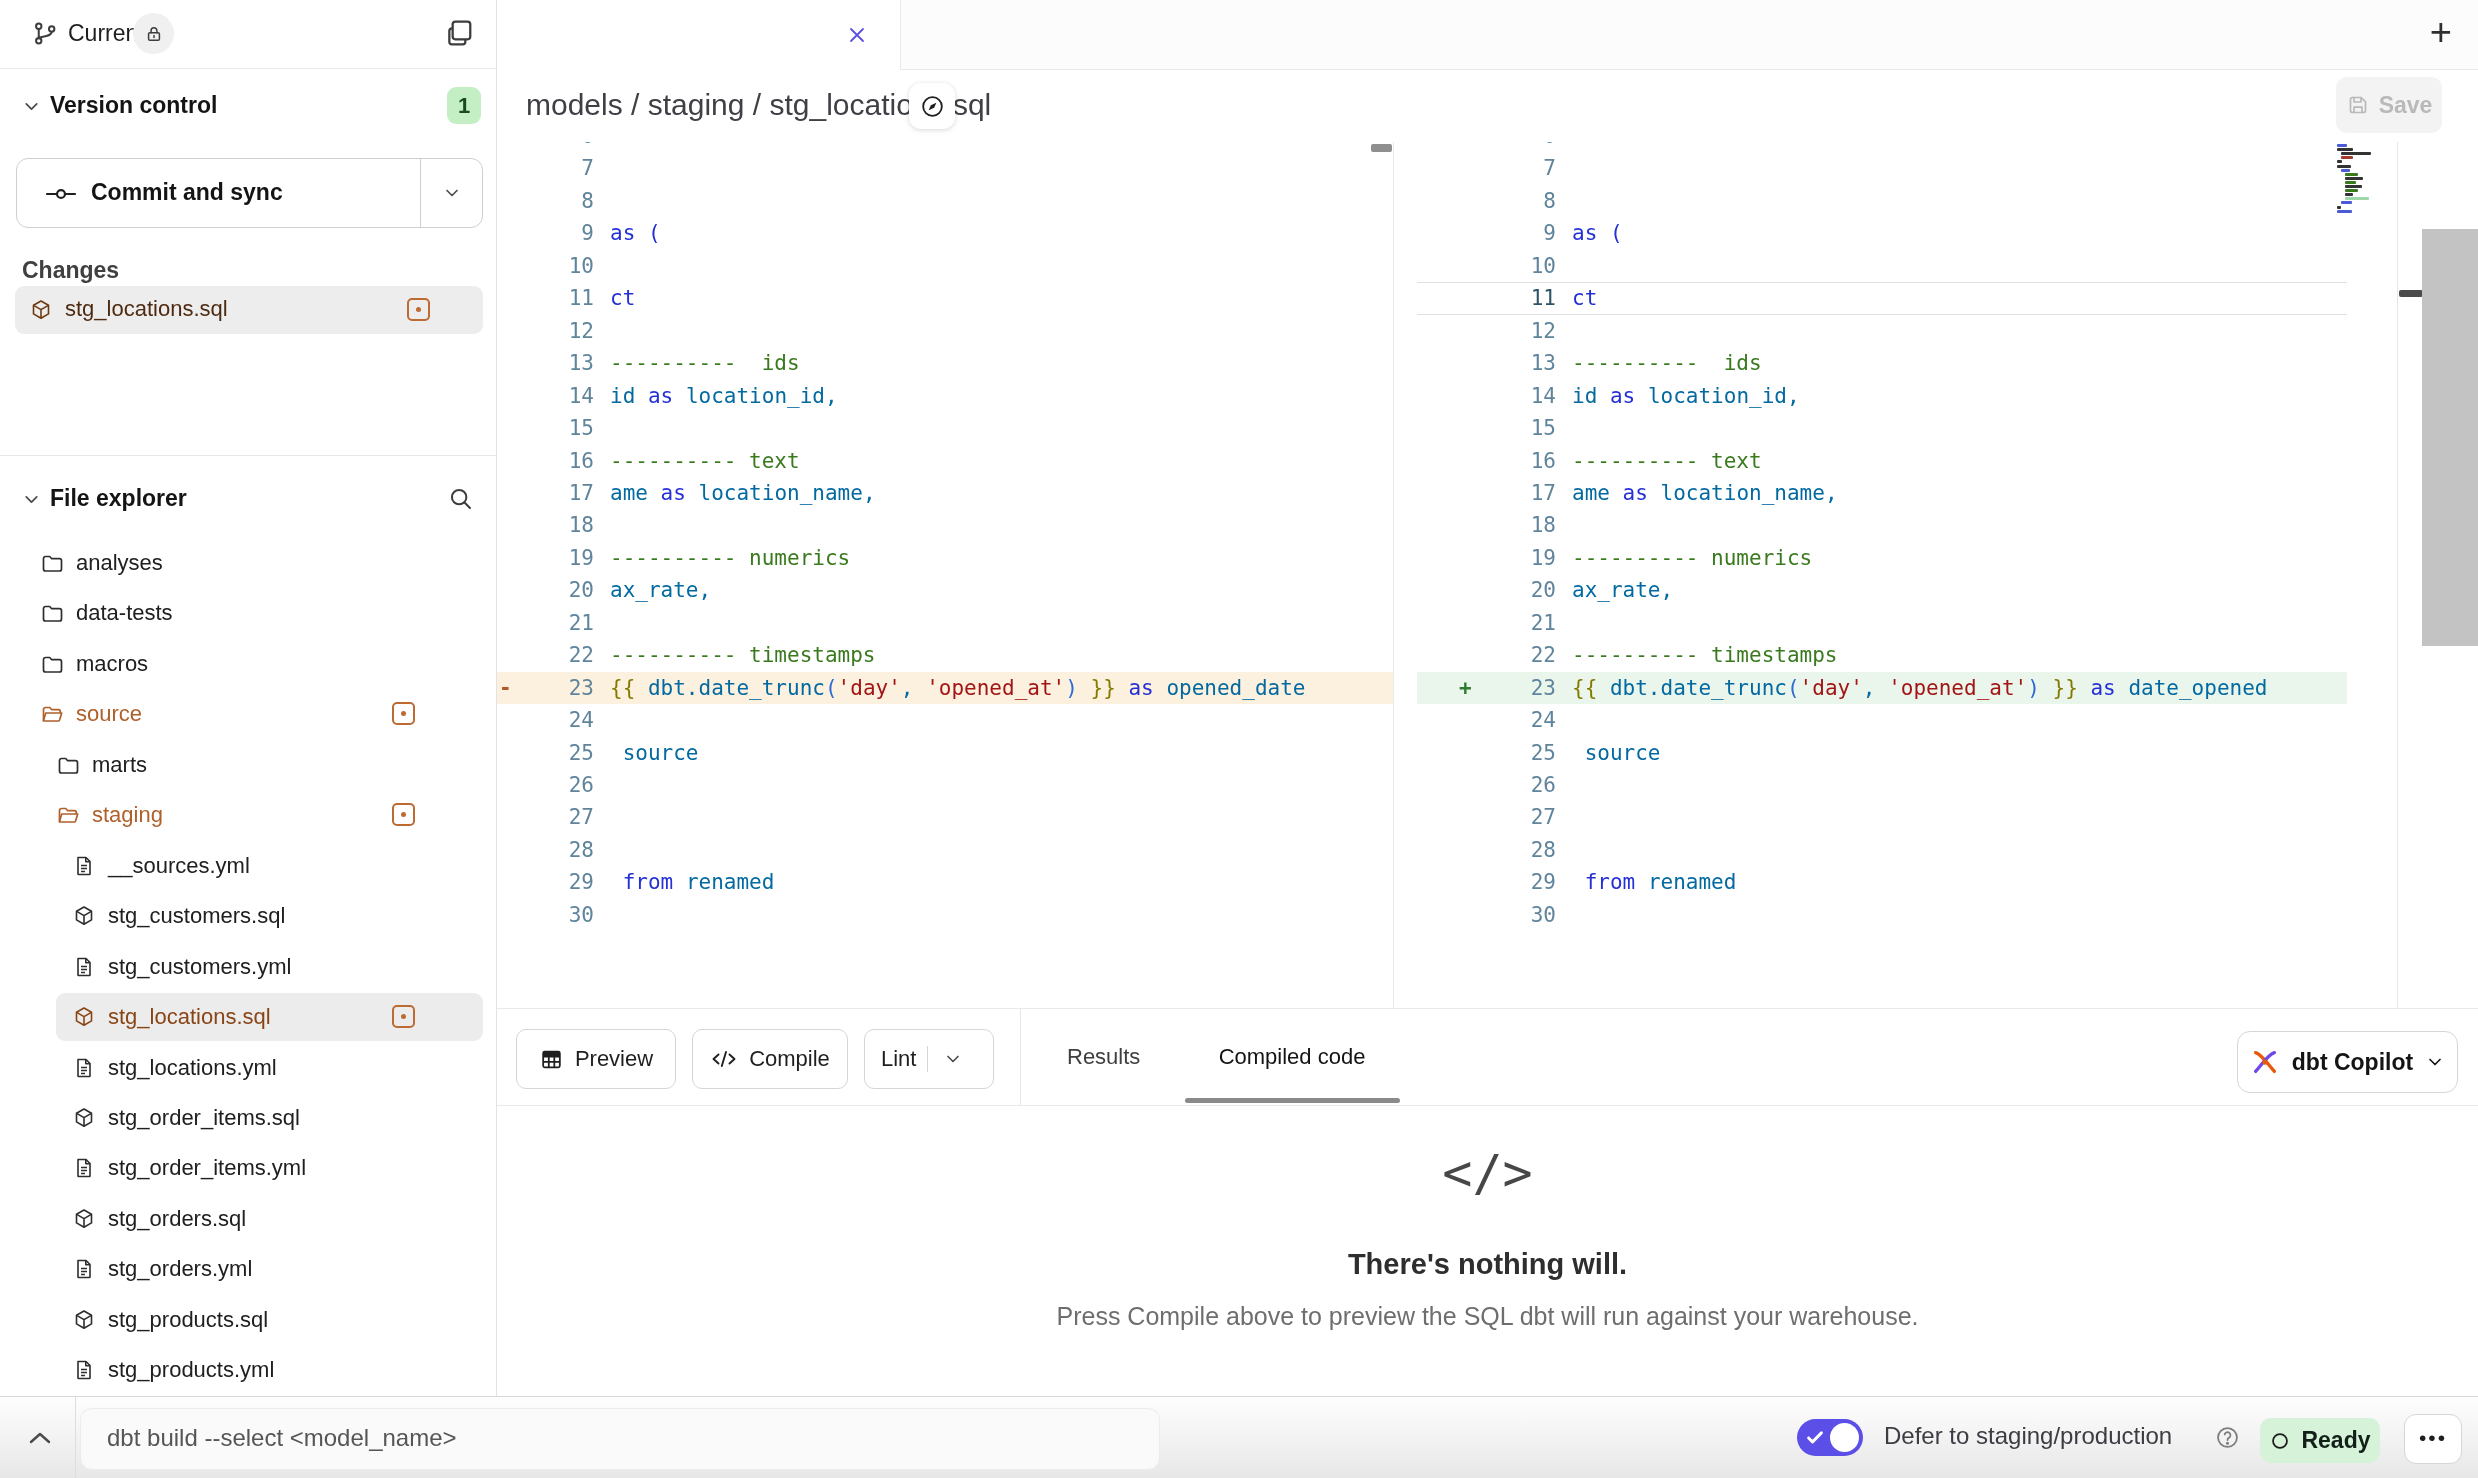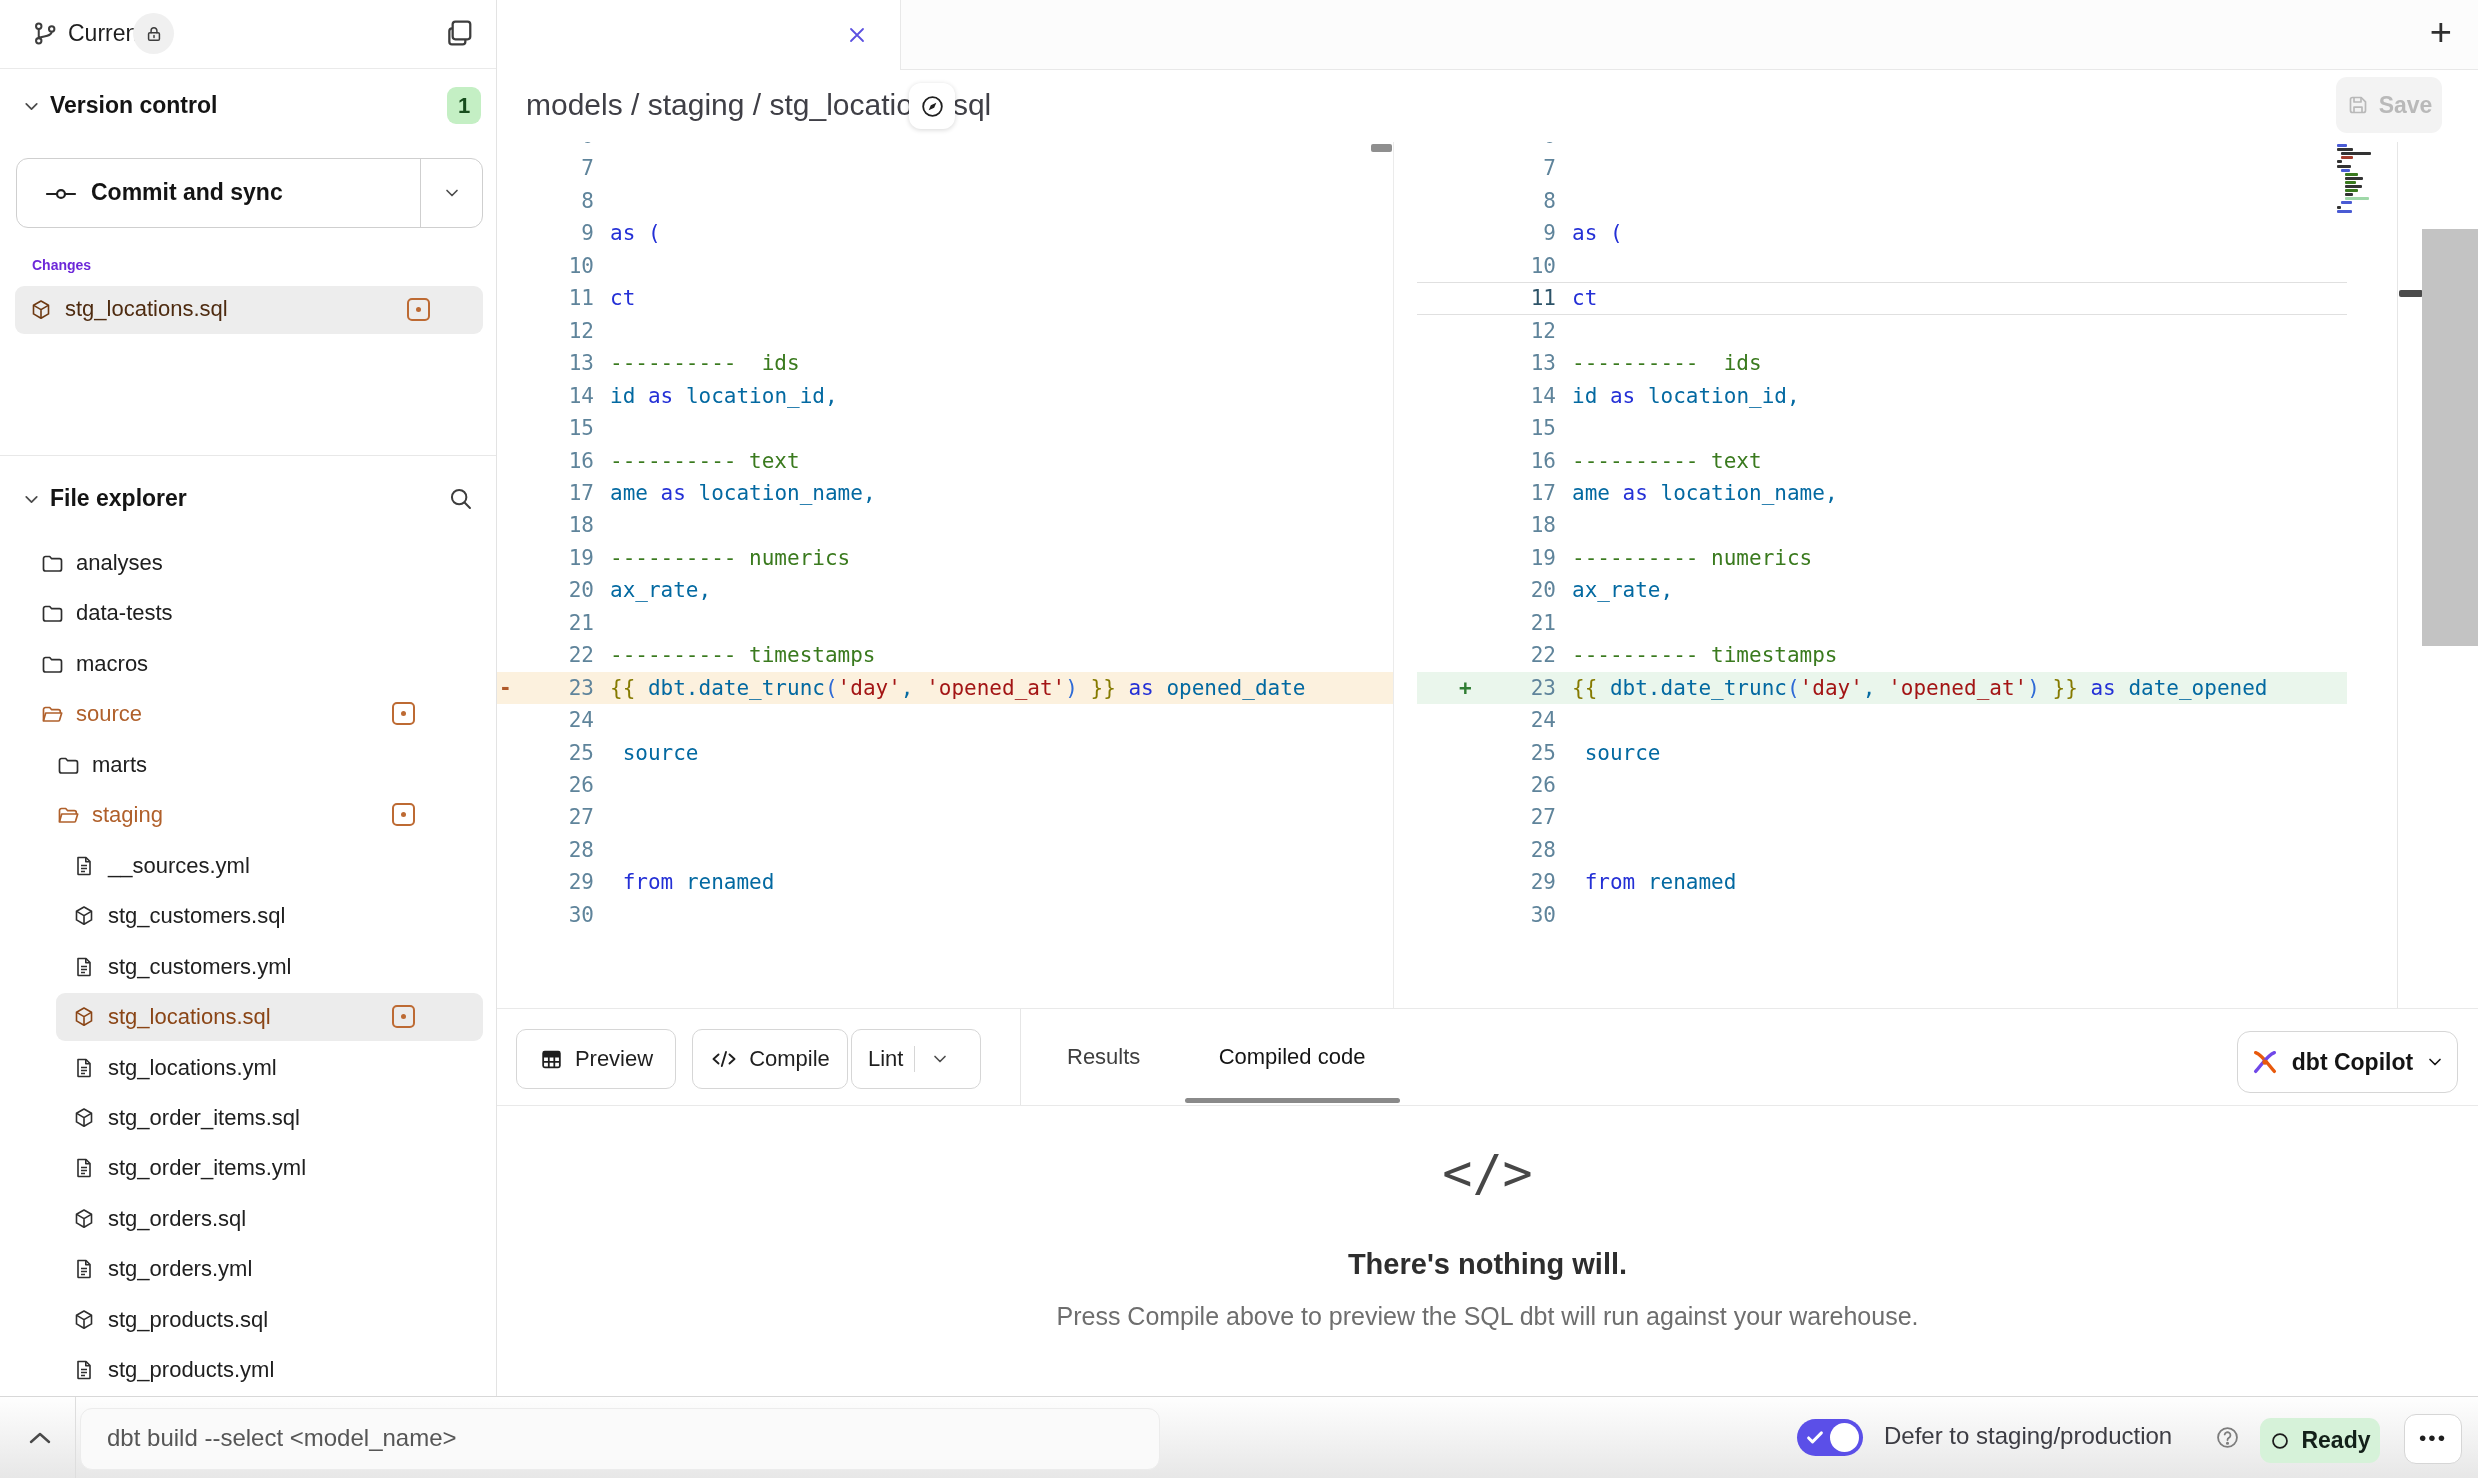--- a/index.html
+++ b/index.html
@@ -21,21 +21,21 @@
   .vc-chevron { position:absolute; left:21px; top:12px; width:21px; height:21px; color:#4c4c4c; }
   .vc-title { position:absolute; left:50px; top:8px; font-size:23px; font-weight:700; color:#141414; }
   .vc-badge { position:absolute; left:447px; top:3px; width:34px; height:37px; background:#c4efc4; border-radius:9px; font-size:22px; font-weight:600; color:#174d1d; display:flex; align-items:center; justify-content:center; }
 
   .commit-btn { position:absolute; left:16px; top:158px; width:467px; height:70px; border:1px solid #cfcfcf; border-radius:12px; background:#fff; }
   .commit-icon { position:absolute; left:26px; top:21px; width:36px; height:28px; color:#1f1f1f; }
   .commit-label { position:absolute; left:74px; top:0; height:68px; line-height:66px; font-size:23px; font-weight:600; color:#141414; }
   .commit-split { position:absolute; right:0; top:0; width:62px; height:100%; border-left:1px solid #cfcfcf; display:flex; align-items:center; justify-content:center; color:#4c4c4c; cursor:pointer; }
   .commit-split svg { width:22px; height:22px; }
 
-  .changes-title { position:absolute; left:32px; top:257px; font-size:14px; font-weight:700; color:#6d28d9; }
+  .changes-title { position:absolute; left:22px; top:257px; font-size:23px; font-weight:700; color:#404040; }
   .changes-row { position:absolute; left:15px; top:286px; width:468px; height:48px; background:#ededed; border-radius:9px; cursor:pointer; }
   .changes-row .cube { position:absolute; left:14px; top:12px; width:24px; height:24px; color:#6e3a12; }
   .changes-row .lbl { position:absolute; left:50px; top:0; height:48px; line-height:46px; font-size:22px; font-weight:500; color:#4e2b10; }
 
   .mod-badge { position:absolute; left:377px; width:23px; height:23px; border:2px solid #bd6a33; border-radius:5px; display:flex; align-items:center; justify-content:center; }
   .mod-badge i { width:5px; height:5px; border-radius:50%; background:#bd6a33; }
 
   .sb-divider { position:absolute; left:0; top:455px; width:100%; height:1px; background:#e8e8e8; }
 
   .fe-header { position:absolute; left:0; top:476px; width:100%; height:46px; }
@@ -97,21 +97,21 @@
   .editor-right-border { position:absolute; left:2397px; top:142px; width:1px; height:866px; background:#e6e6e6; }
   .rg-dash { position:absolute; left:2399px; top:290px; width:24px; height:7px; background:#4b4b4b; border-radius:2px; }
   .rg-scrollbar { position:absolute; left:2422px; top:229px; width:56px; height:417px; background:#c3c3c3; }
 
   
   #toolbar { position:absolute; left:497px; top:1008px; width:1981px; height:98px; background:#fff; border-top:1px solid #e9e9e9; border-bottom:1px solid #e9e9e9; }
   .tb-btn { position:absolute; top:20px; height:60px; border:1px solid #d6d6d6; border-radius:10px; background:#fff; display:flex; align-items:center; justify-content:center; gap:11px; font-size:22px; font-weight:500; color:#1f1f1f; cursor:pointer; }
   .tb-btn svg { width:25px; height:25px; }
   #btn-preview { left:19px; width:160px; }
   #btn-compile { left:195px; width:156px; }
-  #btn-lint { left:354px; width:130px; padding:16px; }
+  #btn-lint { left:367px; width:130px; padding:16px; }
   .lint-main { flex:1; text-align:center; }
   .lint-chev { width:52px; height:100%; border-left:1px solid #d6d6d6; display:flex; align-items:center; justify-content:center; color:#4c4c4c; }
   .lint-chev svg { width:20px; height:20px; }
   .tb-divider { position:absolute; left:523px; top:0; width:1px; height:96px; background:#e6e6e6; }
   .tb-tab { position:absolute; top:0; height:96px; line-height:96px; font-size:22px; font-weight:500; color:#3f3f3f; cursor:pointer; }
   #tab-results { left:570px; width:92px; text-align:left; }
   #tab-compiled { left:640px; width:310px; text-align:center; color:#141414; }
   .tab-underline { position:absolute; left:688px; top:89px; width:215px; height:5px; background:#8a8a8a; border-radius:3px; }
   .copilot-btn { position:absolute; right:20px; top:22px; width:221px; height:62px; border:1px solid #d6d6d6; border-radius:13px; background:#fff; display:flex; align-items:center; justify-content:center; gap:12px; font-size:23px; font-weight:600; color:#141414; cursor:pointer; }
 

